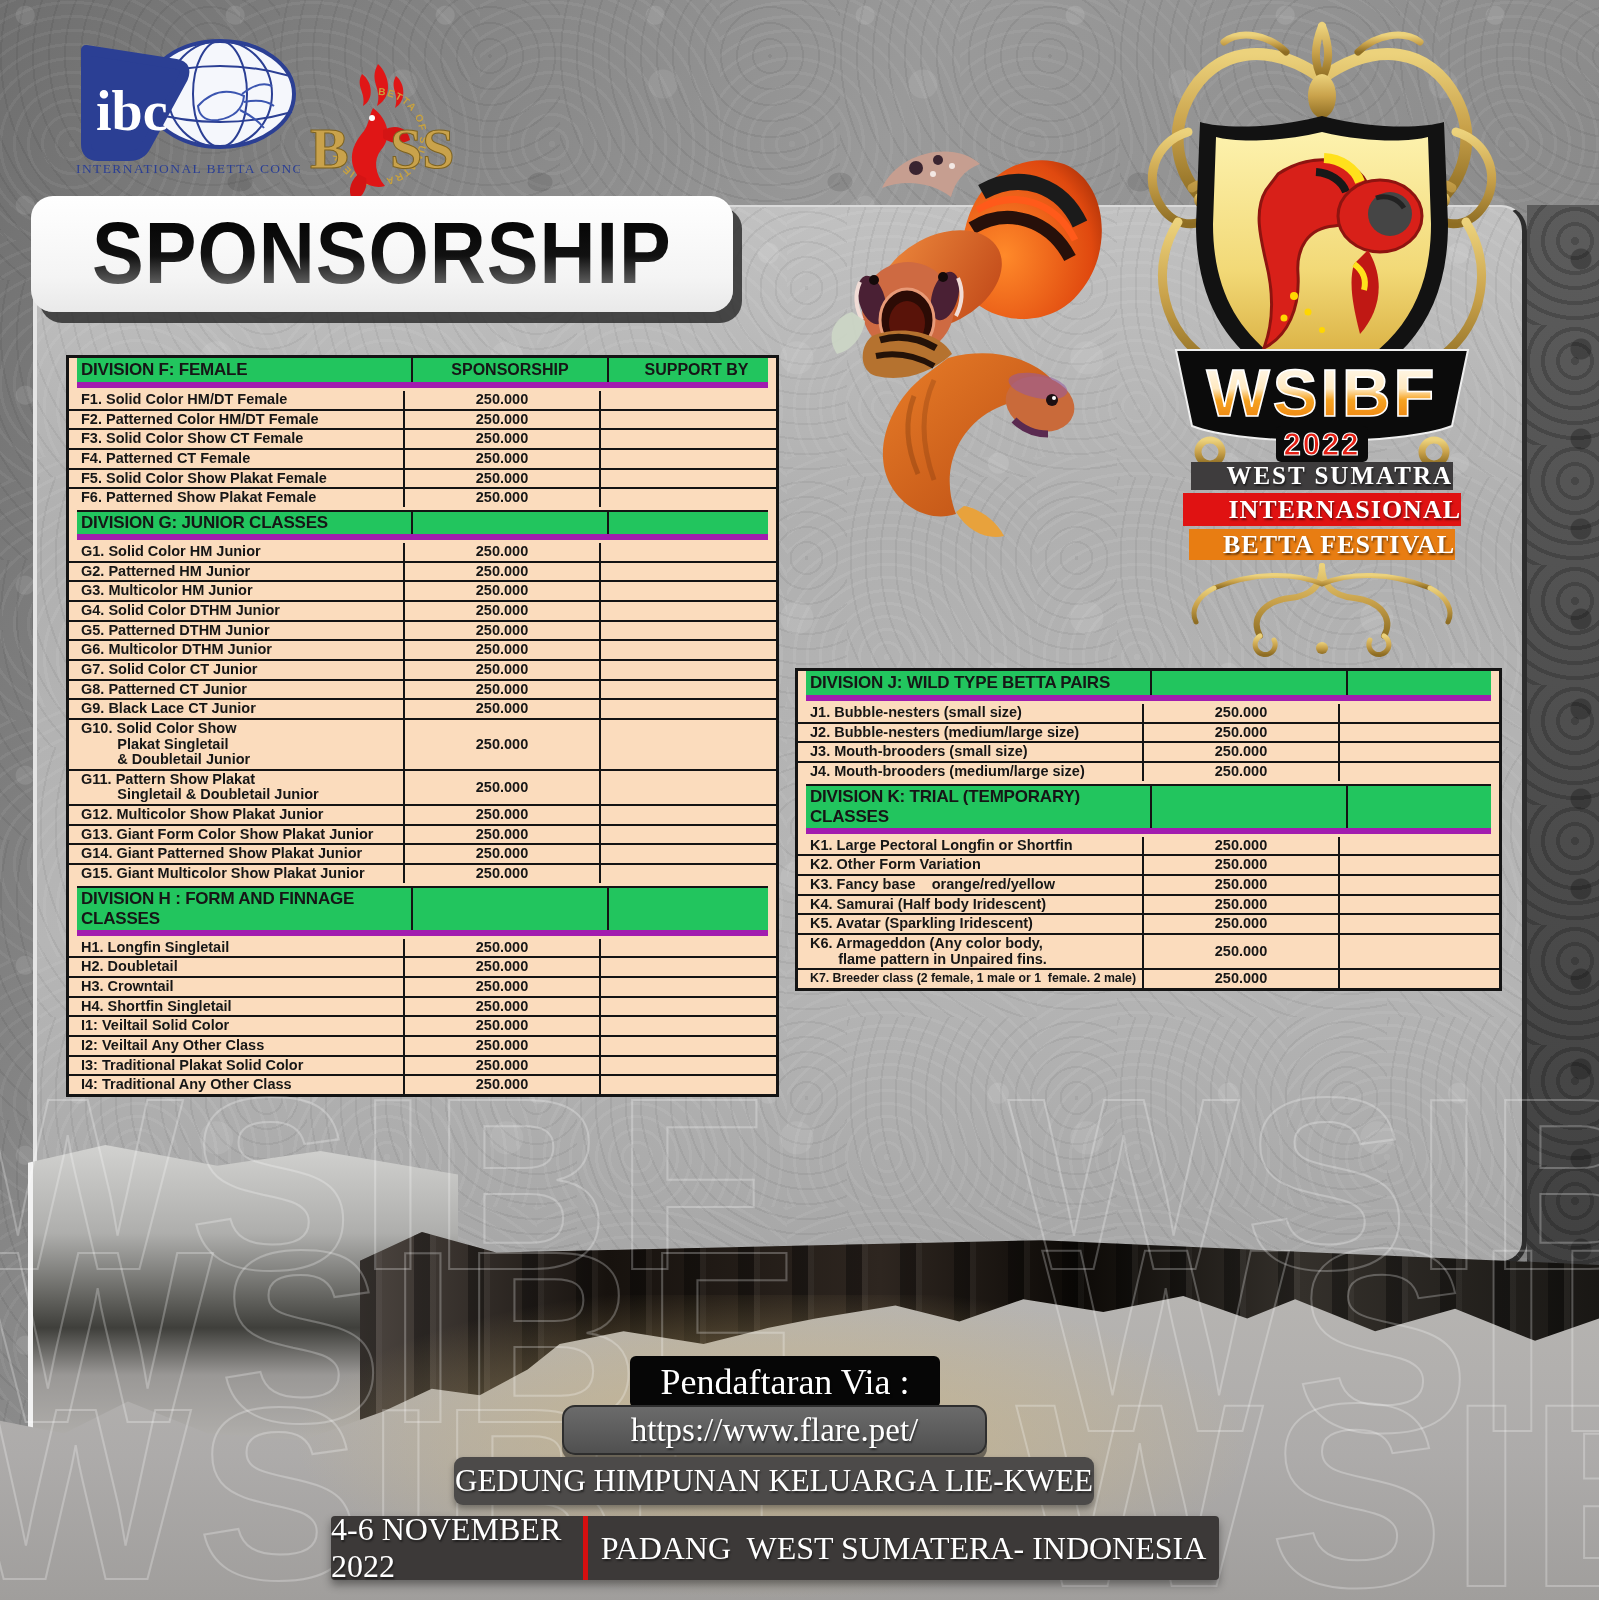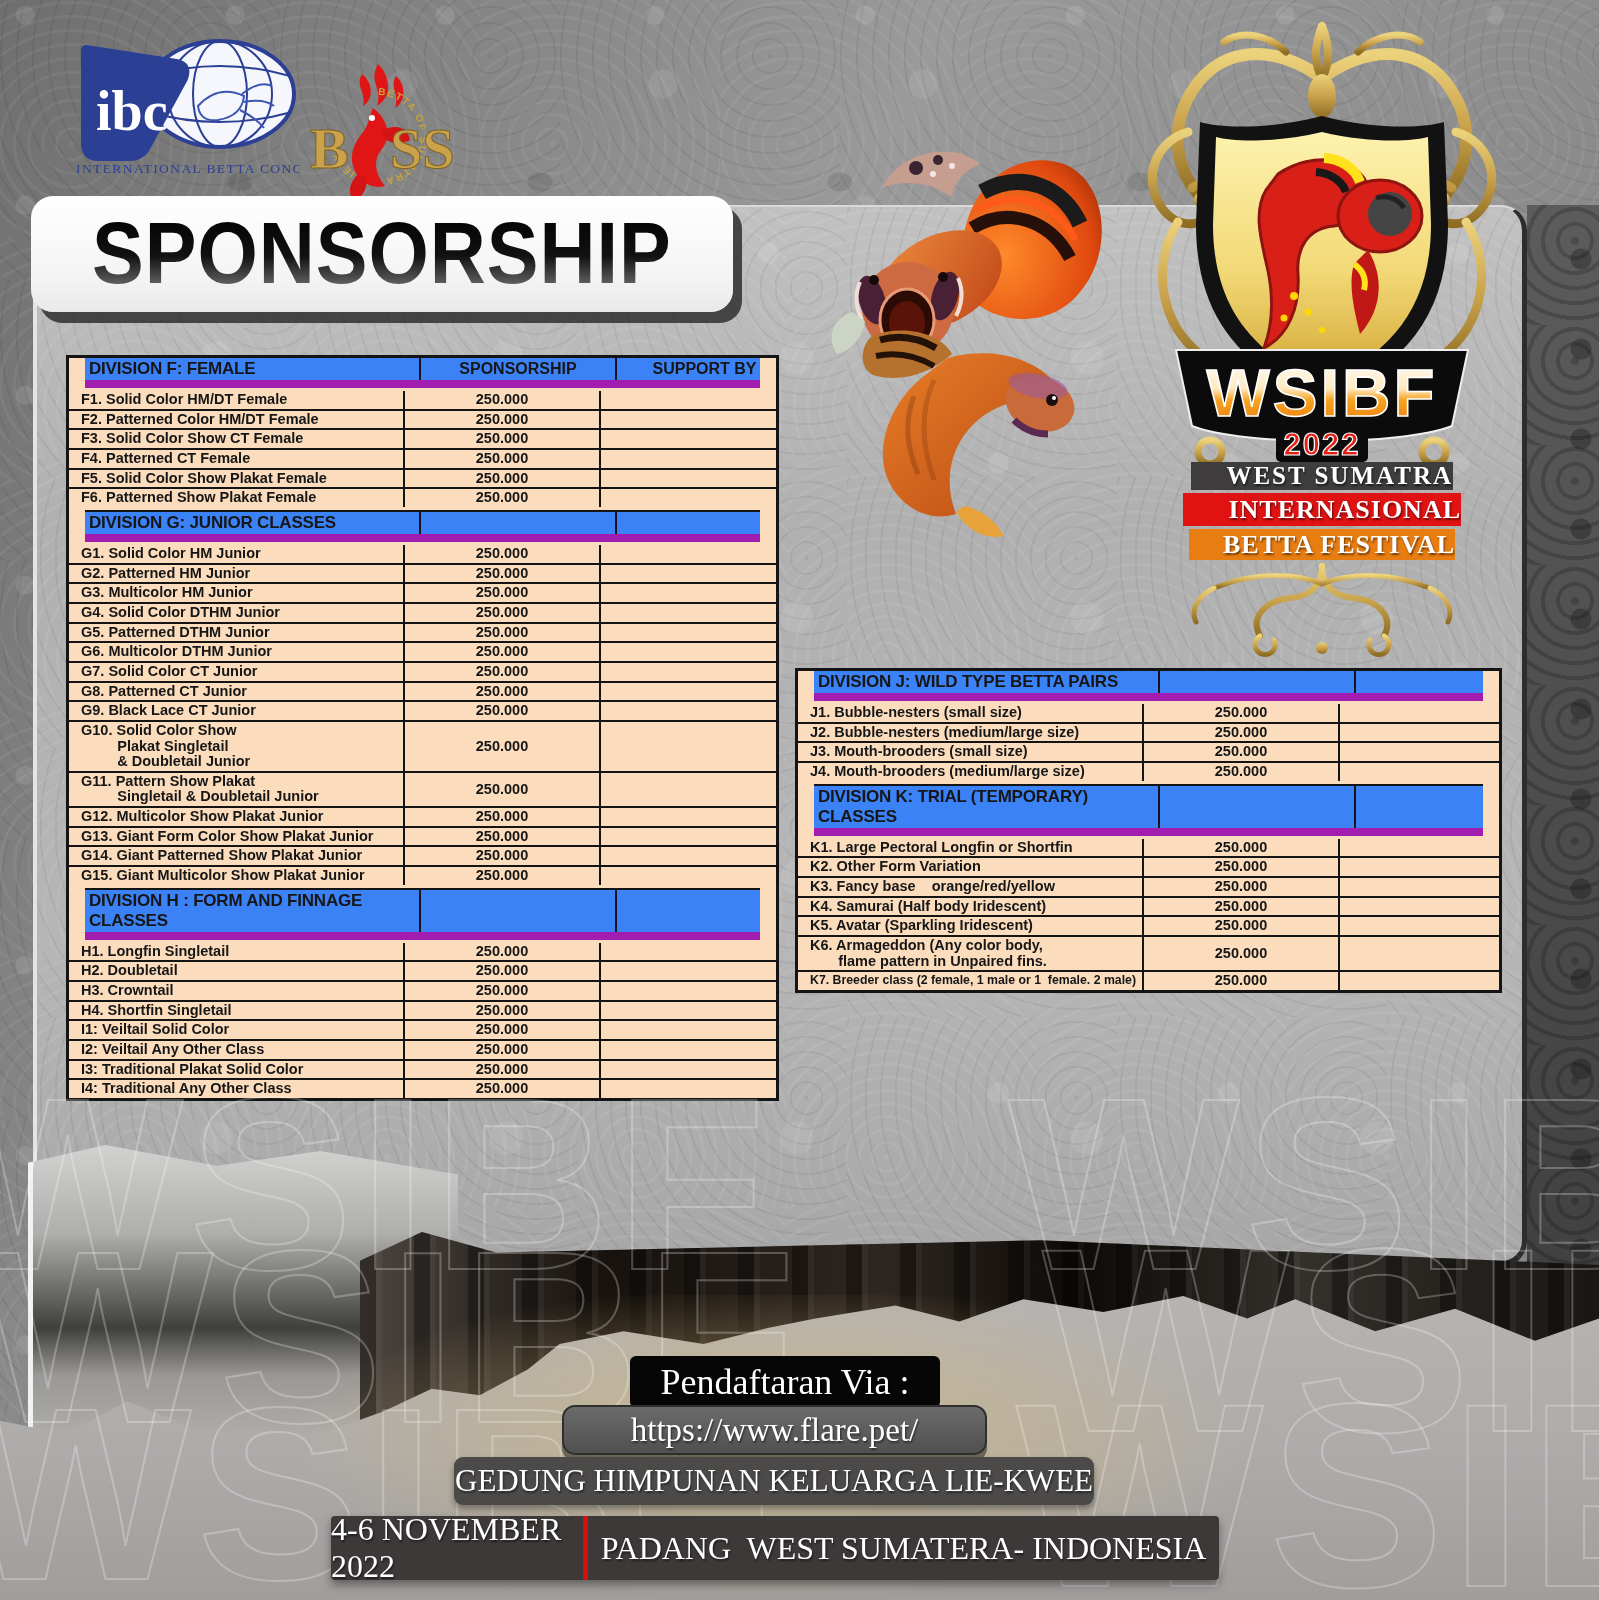--- a/index.html
+++ b/index.html
@@ -90,22 +90,22 @@
   }
   
   .tbl {
     position: absolute; z-index: 20; background: #FBDCBD;
     border: 3px solid #141414; font-weight: bold; color: #161616;
   }
   #left-table  { left: 66px;  top: 355px; width: 713px; --c1: 334px; --c2: 196px; --c3: 177px; }
   #right-table { left: 795px; top: 668px; width: 707px; --c1: 344px; --c2: 196px; --c3: 161px; }
   .tbl .sec-h {
     display: grid; grid-template-columns: var(--c1) var(--c2) var(--c3);
-    background: #3b82f6; min-height: 30px; align-items: stretch;
-    border-top: 2px solid #141414; border-bottom: 8px solid #a21caf; margin: 3px 16px;
+    background: #22c55e; min-height: 30px; align-items: stretch;
+    border-top: 2px solid #141414; border-bottom: 6px solid #a21caf; margin: 3px 8px;
   }
   .tbl .sec-h:first-child { margin-top: 0; border-top: none; }
   .tbl .row {
     display: grid; grid-template-columns: var(--c1) var(--c2) var(--c3);
     min-height: 16px; align-items: stretch; font-size: 14.5px; line-height: 1.08;
   }
   .tbl .row + .row { border-top: 2px solid #141414; }
   .tbl .cell { display: flex; align-items: center; padding: 1px 4px; }
   .tbl .cell + .cell { border-left: 2px solid #141414; }
   .tbl .lbl { padding-left: 12px; }

